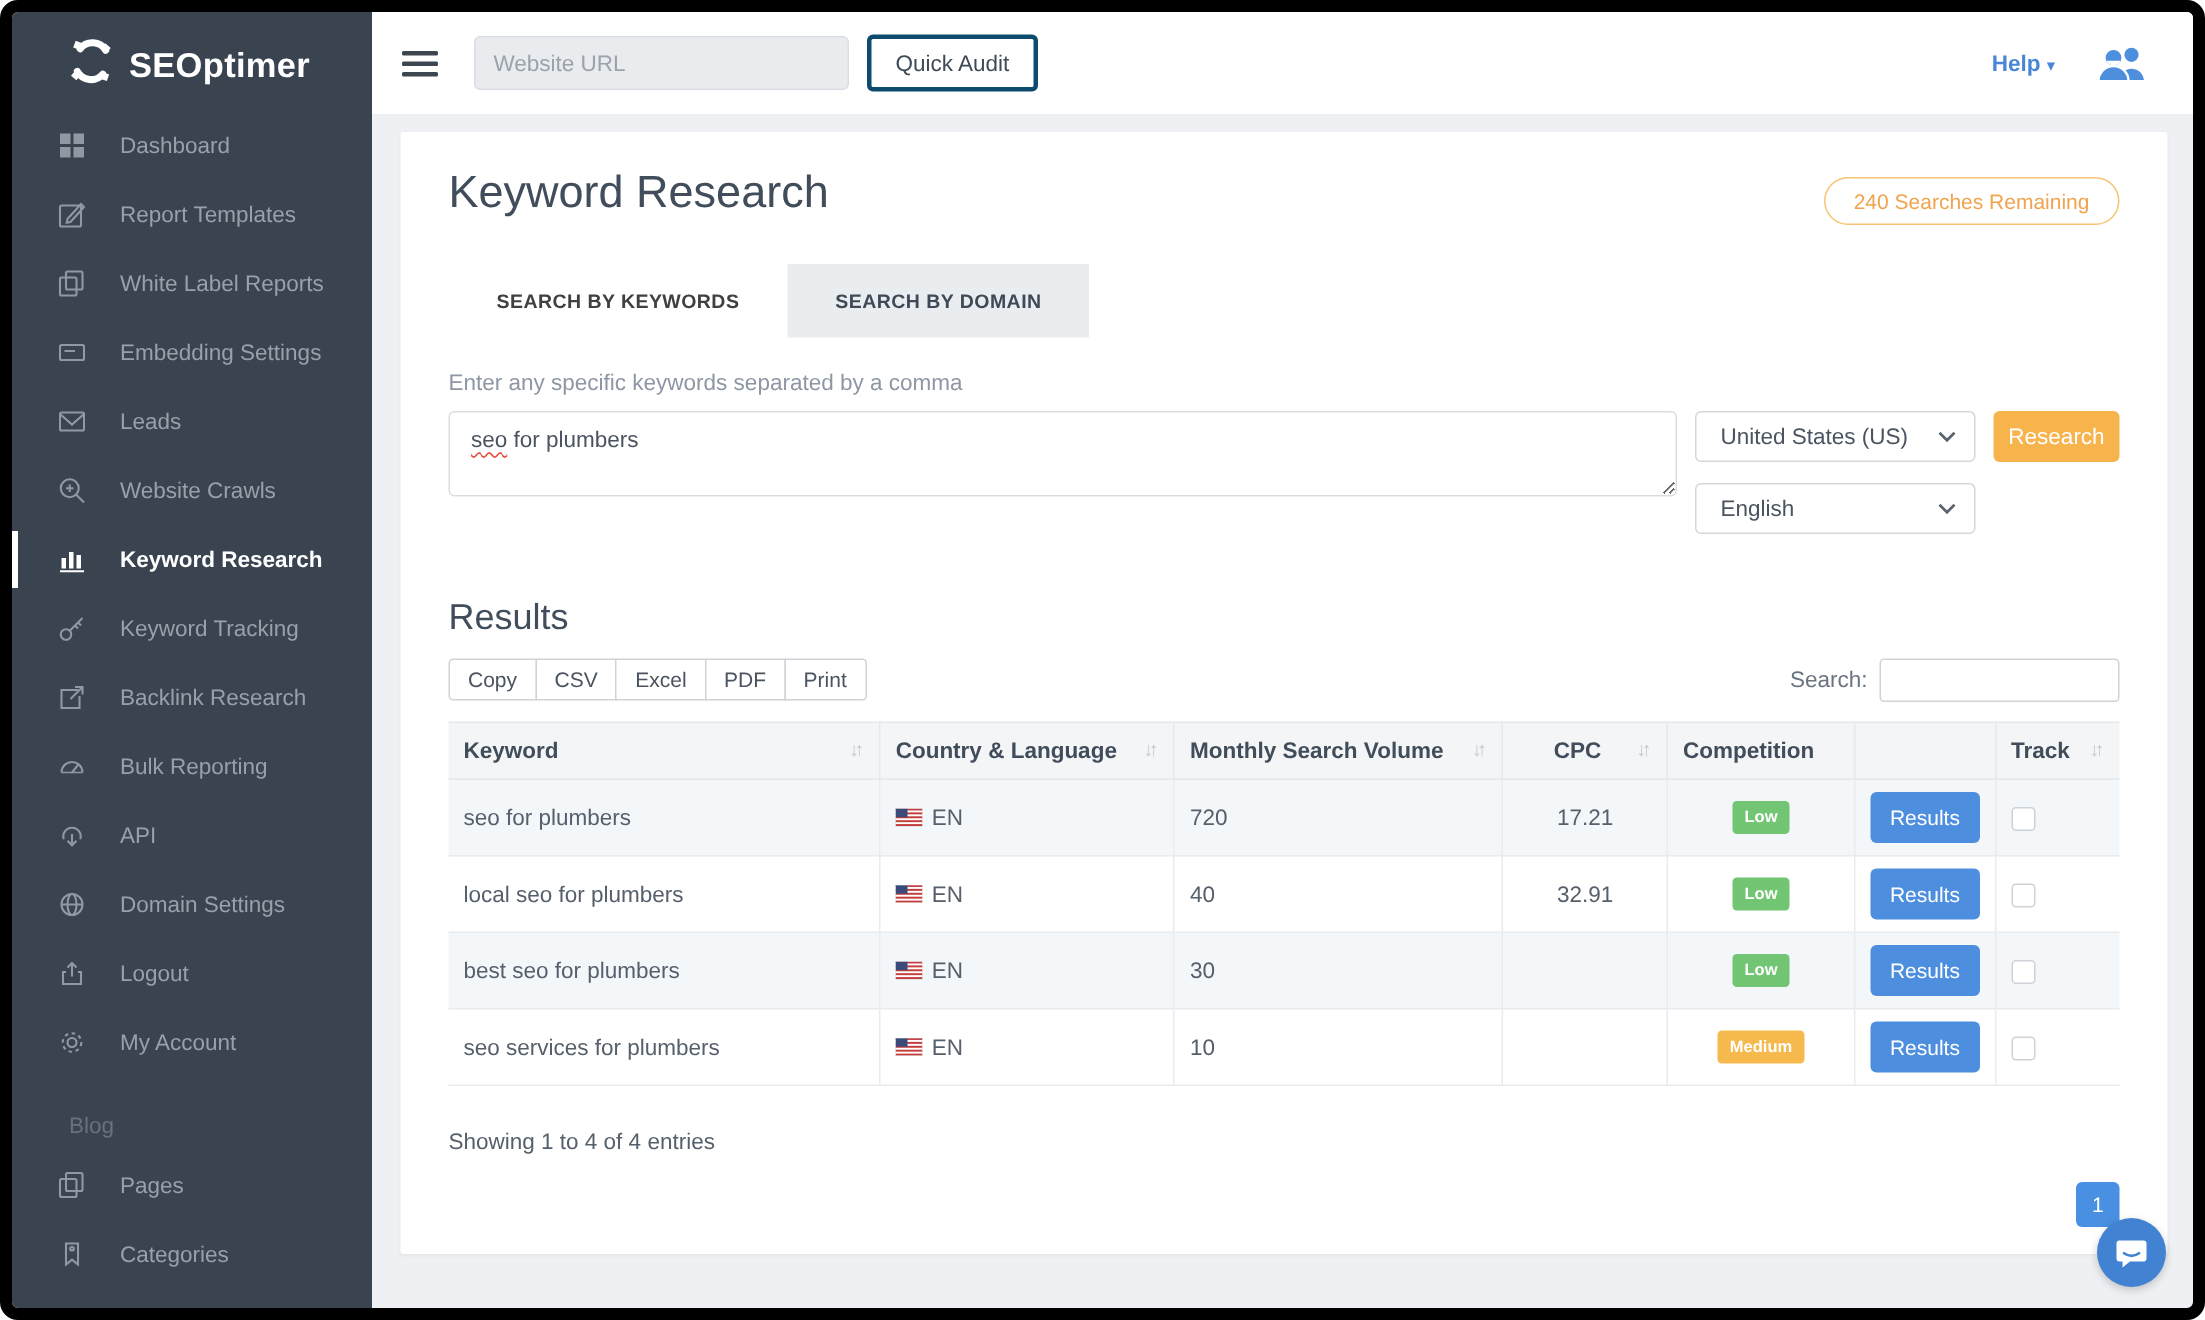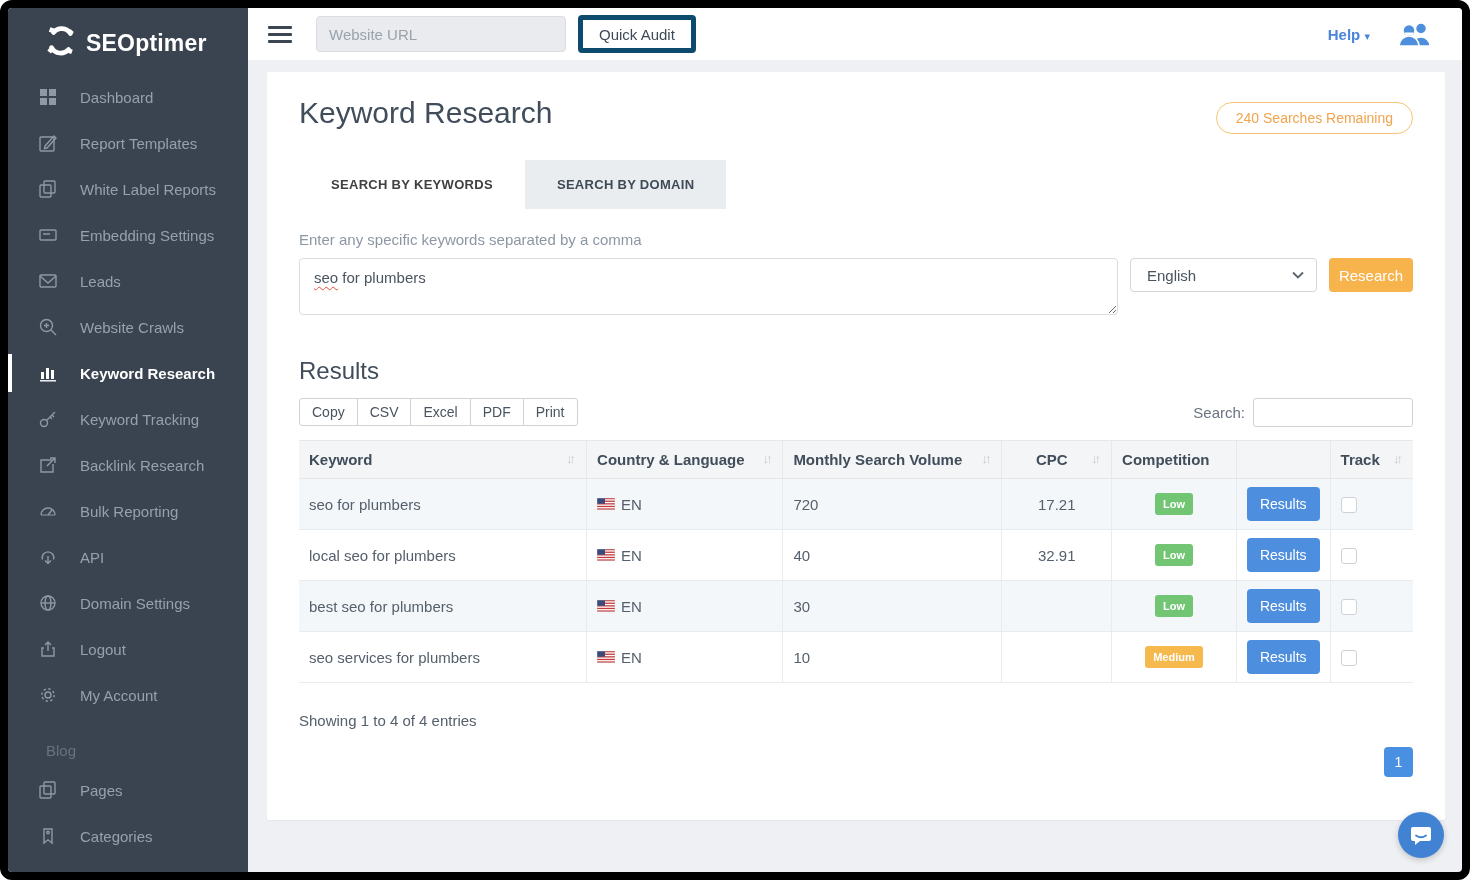--- a/index.html
+++ b/index.html
@@ -13,26 +13,26 @@
   .nav-item { display:flex; align-items:center; height:46px; padding-left:30px; gap:22px; font-size:15px; cursor:pointer; position:relative; }
   .nav-item .nicon { width:20px; display:flex; justify-content:center; }
   .nav-item svg { stroke:#8f99a4; fill:none; stroke-width:1.4; }
   .nav-item.active { color:#fff; font-weight:bold; }
   .nav-item.active::before { content:""; position:absolute; left:0; top:4px; bottom:4px; width:4px; background:#fff; }
   .nav-item.active svg { stroke:#fff; }
   .section-label { padding:24px 0 8px 38px; font-size:15px; color:#68727e; }
 
   
   .main-area { flex:1; display:flex; flex-direction:column; position:relative; }
-  .topbar { height:52px; background:#fff; display:flex; align-items:center; padding:0 30px 0 20px; }
+  .topbar { height:68px; background:#fff; display:flex; align-items:center; padding:0 30px 0 20px; }
   .hamburger { width:24px; height:17px; display:flex; flex-direction:column; justify-content:space-between; cursor:pointer; margin-right:24px; }
   .hamburger span { height:3px; background:#3c4650; border-radius:1px; }
   .url-input { width:250px; height:36px; background:#e9ebee; border:1px solid #dadde1; border-radius:4px; padding:0 12px; font-size:15px; color:#4a5460; font-family:inherit; }
   .url-input::placeholder { color:#9aa2ac; }
-  .quick-audit { margin-left:12px; height:38px; padding:0 16px; background:#fff; border:5px solid #0c4a6e; border-radius:4px; font-size:15px; color:#3f4a56; font-family:inherit; cursor:pointer; }
+  .quick-audit { margin-left:12px; height:38px; padding:0 16px; background:#fff; border:3px solid #0c4a6e; border-radius:4px; font-size:15px; color:#3f4a56; font-family:inherit; cursor:pointer; }
   .topbar-spacer { flex:1; }
   .help { color:#4a86d8; font-weight:bold; font-size:15px; cursor:pointer; margin-right:28px; }
   .help .caret { font-size:11px; }
   .users-icon { cursor:pointer; display:flex; }
 
   .page { flex:1; padding:12px 17px 0 19px; }
   .card { background:#fff; height:748px; border-radius:2px; box-shadow:0 1px 2px rgba(0,0,0,0.04); padding:24px 32px 0 32px; position:relative; }
 
   .card-head { display:flex; justify-content:space-between; align-items:flex-start; }
   .page-title { font-size:30px; font-weight:400; color:#414d5a; }
@@ -301,20 +301,26 @@
         <div class="tabs">
           <div class="tab active">SEARCH BY KEYWORDS</div>
           <div class="tab inactive">SEARCH BY DOMAIN</div>
         </div>
 
         <div class="form-label">Enter any specific keywords separated by a comma</div>
         <div class="form-row">
           <div class="fake-textarea"><span class="squiggle">seo</span><span> for plumbers</span></div>
           <div class="form-right">
             <div class="selects">
+              <div class="select">
+                <span>United States (US)</span>
+                <svg width="12" height="8" viewBox="0 0 12 8" fill="none">
+                    <path d="M1 1.5 L6 6.5 L11 1.5" stroke-width="1.8"></path>
+                  </svg>
+              </div>
               <div class="select">
                 <span>English</span>
                 <svg width="12" height="8" viewBox="0 0 12 8" fill="none">
                     <path d="M1 1.5 L6 6.5 L11 1.5" stroke-width="1.8"></path>
                   </svg>
               </div>
             </div>
             <button class="research-btn">Research</button>
           </div>
         </div>

